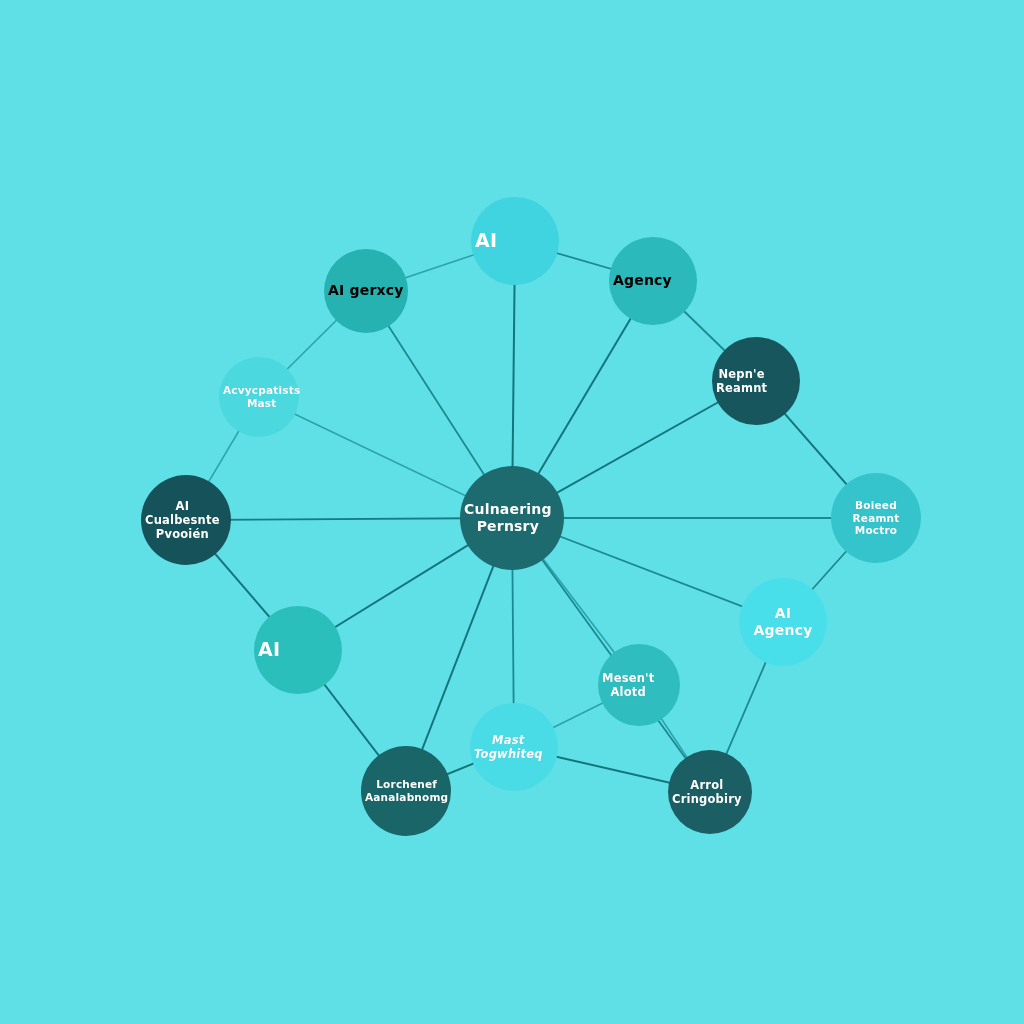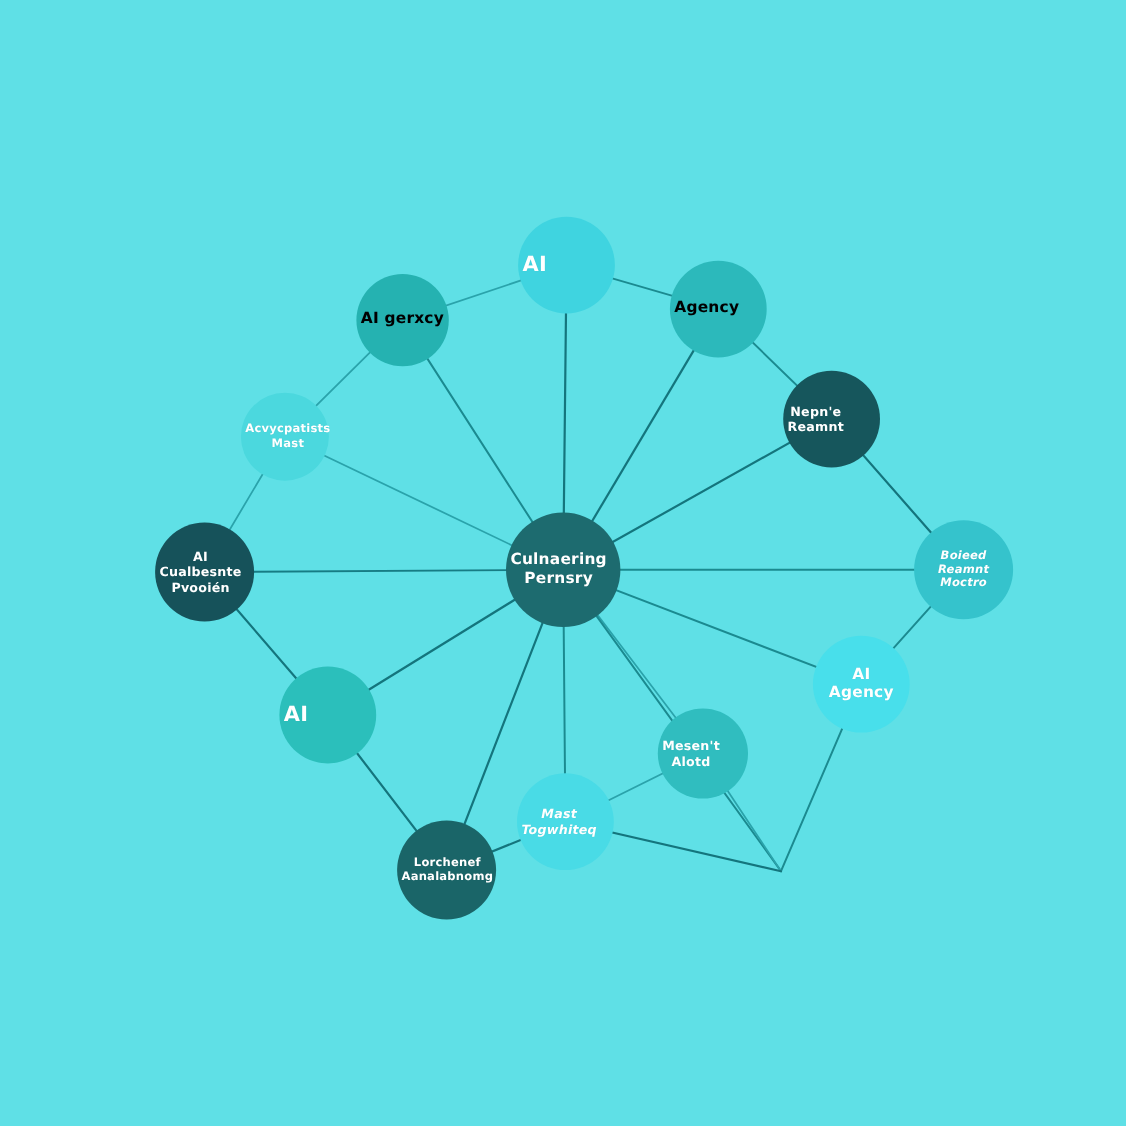--- a/index.html
+++ b/index.html
@@ -107,35 +107,39 @@
       <div class="node" style="left: 756px; top: 381px; width: 88px; height: 88px; background: rgb(22, 86, 92);">
         <span class="node-label lbl-sm" style="color: rgb(255, 255, 255);">Nepn'e
 Reamnt</span>
       </div>
       <div class="node" style="left: 186px; top: 520px; width: 90px; height: 90px; background: rgb(22, 82, 90);">
         <span class="node-label lbl-sm" style="color: rgb(255, 255, 255);">AI
 Cualbesnte
 Pvooién</span>
       </div>
       <div class="node" style="left: 876px; top: 518px; width: 90px; height: 90px; background: rgb(53, 195, 204);">
-        <span class="node-label lbl-xs" style="color: rgb(255, 255, 255); font-style: italic;">Boieed
+        <span class="node-label lbl-xs" style="color: rgb(255, 255, 255);">Boieed
 Reamnt Moctro</span>
       </div>
       <div class="node" style="left: 298px; top: 650px; width: 88px; height: 88px; background: rgb(43, 191, 187);">
         <span class="node-label lbl-big" style="color: rgb(255, 255, 255);">AI</span>
       </div>
       <div class="node" style="left: 783px; top: 622px; width: 88px; height: 88px; background: rgb(72, 223, 235);">
         <span class="node-label lbl-med" style="color: rgb(255, 255, 255);">AI Agency</span>
       </div>
       <div class="node" style="left: 639px; top: 685px; width: 82px; height: 82px; background: rgb(48, 189, 191);">
         <span class="node-label lbl-sm" style="color: rgb(255, 255, 255);">Mesen't
 Alotd</span>
       </div>
       <div class="node" style="left: 514px; top: 747px; width: 88px; height: 88px; background: rgb(73, 219, 230);">
         <span class="node-label lbl-sm" style="color: rgb(255, 255, 255); font-style: italic;">Mast
 Togwhiteq</span>
       </div>
       <div class="node" style="left: 406px; top: 791px; width: 90px; height: 90px; background: rgb(26, 101, 104);">
         <span class="node-label lbl-xs" style="color: rgb(255, 255, 255);">Lorchenef
 Aanalabnomg</span>
       </div>
+      <div class="node" style="left: 710px; top: 792px; width: 84px; height: 84px; background: rgb(27, 95, 100);">
+        <span class="node-label lbl-sm" style="color: rgb(255, 255, 255);">Arrol
+Cringobiry</span>
+      </div>
     </div>
 </div>
 
 </body></html>

